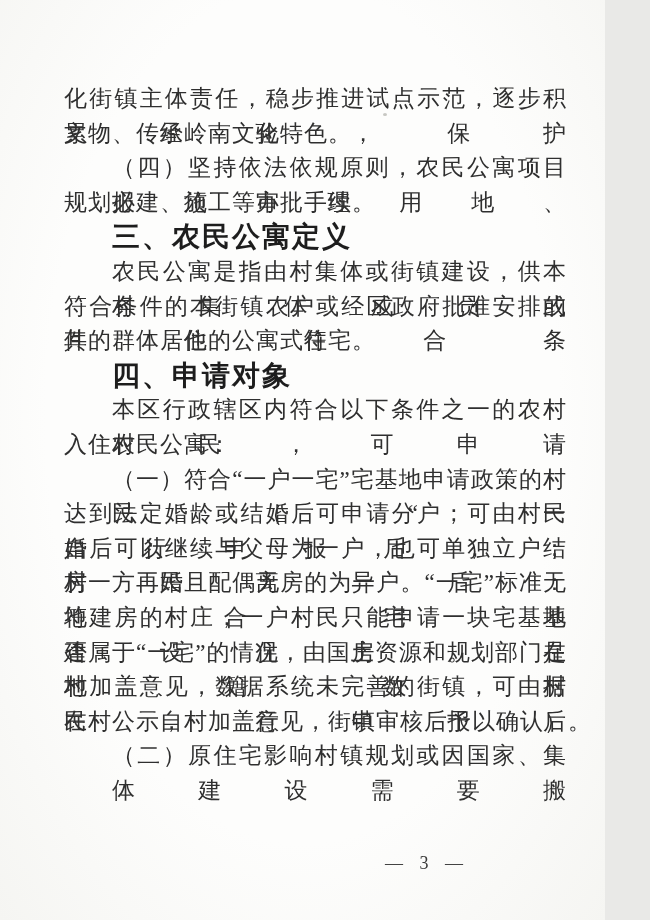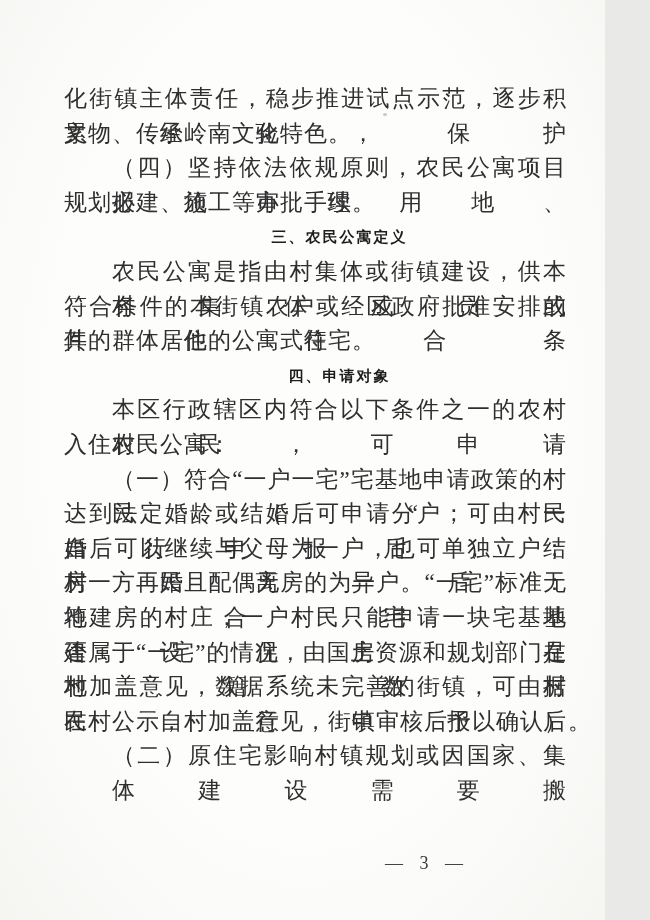--- a/index.html
+++ b/index.html
@@ -44,22 +44,21 @@
     text-align-last: justify;
   }
   .line.indent {
     padding-left: 48px;
   }
   .line.heading {
     font-family: Liberation Sans, sans-serif;
     font-weight: 700;
     color: #1d1d1d;
     letter-spacing: 2px;
-    font-size: 15px;
-    text-align: center;
+    font-size: 28px;
   }
   .page-number {
     position: absolute;
     top: 853px;
     right: 136px;
     font-size: 18px;
     color: #3a3a3a;
     letter-spacing: 6px;
     font-family: "Liberation Serif", serif;
   }

